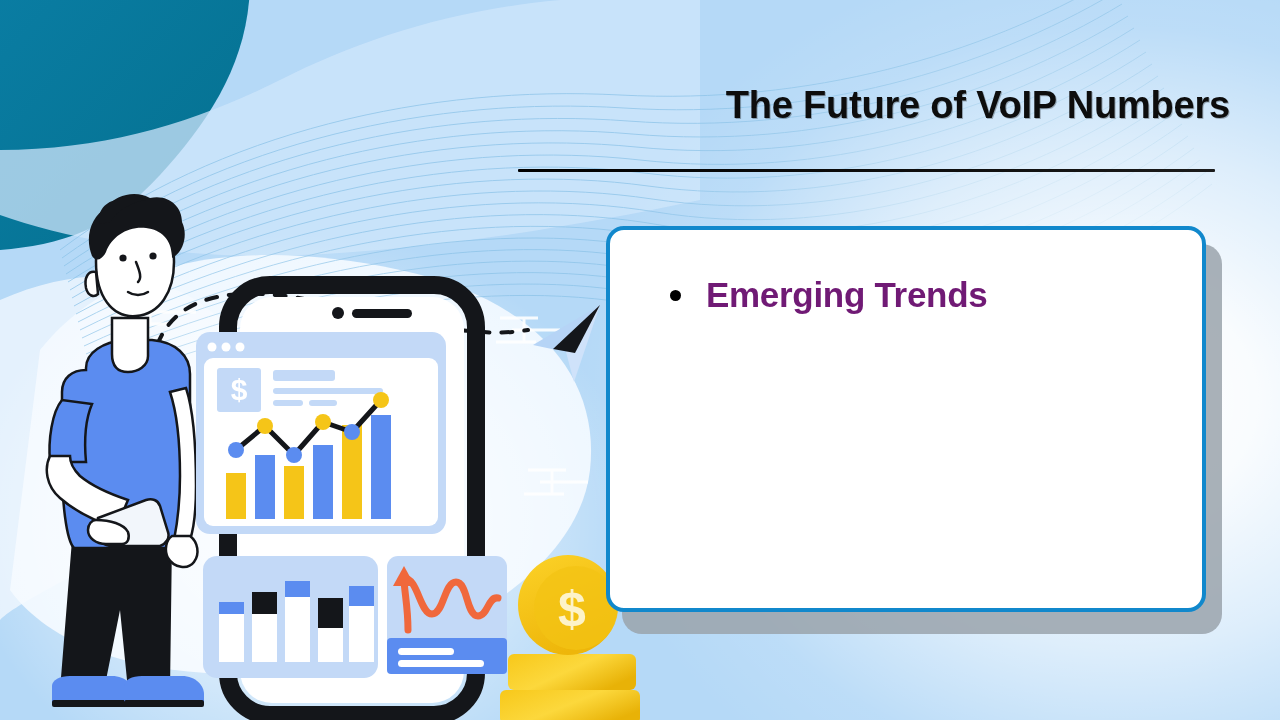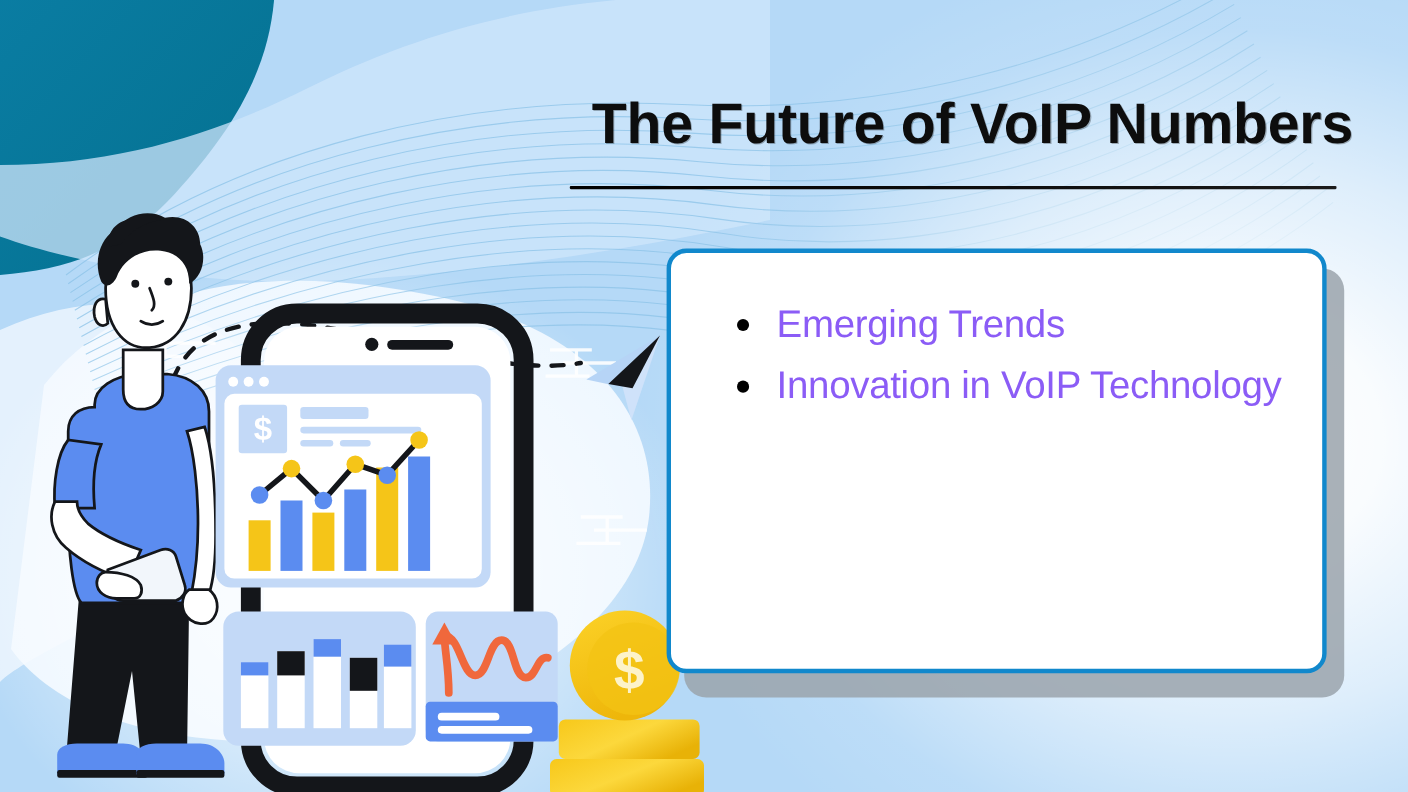--- a/index.html
+++ b/index.html
@@ -15,34 +15,34 @@
   .bg-base{position:absolute;inset:0;background:#b5d9f7;}
   .bg-glow{position:absolute;inset:0;
     background:radial-gradient(ellipse 620px 520px at 1120px 400px,#ffffff 0%,rgba(255,255,255,0.92) 22%,rgba(255,255,255,0.55) 48%,rgba(255,255,255,0.10) 72%,rgba(255,255,255,0) 88%);}
   .bg-glow2{position:absolute;inset:0;
     background:radial-gradient(ellipse 420px 360px at 300px 520px,rgba(255,255,255,0.85) 0%,rgba(255,255,255,0.45) 45%,rgba(255,255,255,0) 80%);}
   .bg-svg{position:absolute;inset:0;}
 
   
   .title-wrap{position:absolute;left:500px;top:86px;width:730px;}
   .title{
-    font-size:52px;font-weight:bold;color:#0d0d0d;letter-spacing:-0.2px;
+    font-size:38px;font-weight:bold;color:#0d0d0d;letter-spacing:-0.2px;
     text-align:right;line-height:1.05;white-space:nowrap;
     text-shadow:1px 1px 0 rgba(0,0,0,0.28);
   }
   .title-rule{position:absolute;left:18px;top:83px;width:697px;height:3px;
     background:linear-gradient(90deg,#000 0%,#111 70%,#1b1b1b 100%);border-radius:1px;}
 
   
   .card-shadow{position:absolute;left:622px;top:244px;width:600px;height:390px;
     background:#9aa3ab;border-radius:20px;opacity:.85;}
   .card{position:absolute;left:606px;top:226px;width:600px;height:386px;
     background:#ffffff;border:4px solid #1188cc;border-radius:18px;box-sizing:border-box;}
   .bullets{margin:0;padding:44px 34px 0 96px;list-style:none;}
-  .bullets li{position:relative;color:#8b5cf6;font-weight:normal;
+  .bullets li{position:relative;color:#701a75;font-weight:bold;
     font-size:35px;line-height:1.2;margin-bottom:14px;letter-spacing:-0.3px;}
   .bullets li .dot{position:absolute;left:-36px;top:16px;width:11px;height:11px;
     background:#000;border-radius:50%;}
 
   .ill{position:absolute;left:0;top:0;width:660px;height:720px;}
 </style>
 </head>
 <body>
 
 <div id="slide">
@@ -251,17 +251,16 @@
 
   <div class="title-wrap">
     <div class="title">The Future of VoIP Numbers</div>
     <div class="title-rule"></div>
   </div>
 
   <div class="card-shadow"></div>
   <div class="card">
     <ul class="bullets">
       <li><span class="dot"></span><span>Emerging Trends</span></li>
-      <li><span class="dot"></span><span>Innovation in VoIP Technology</span></li>
     </ul>
   </div>
 
 </div>
 
 </body></html>

